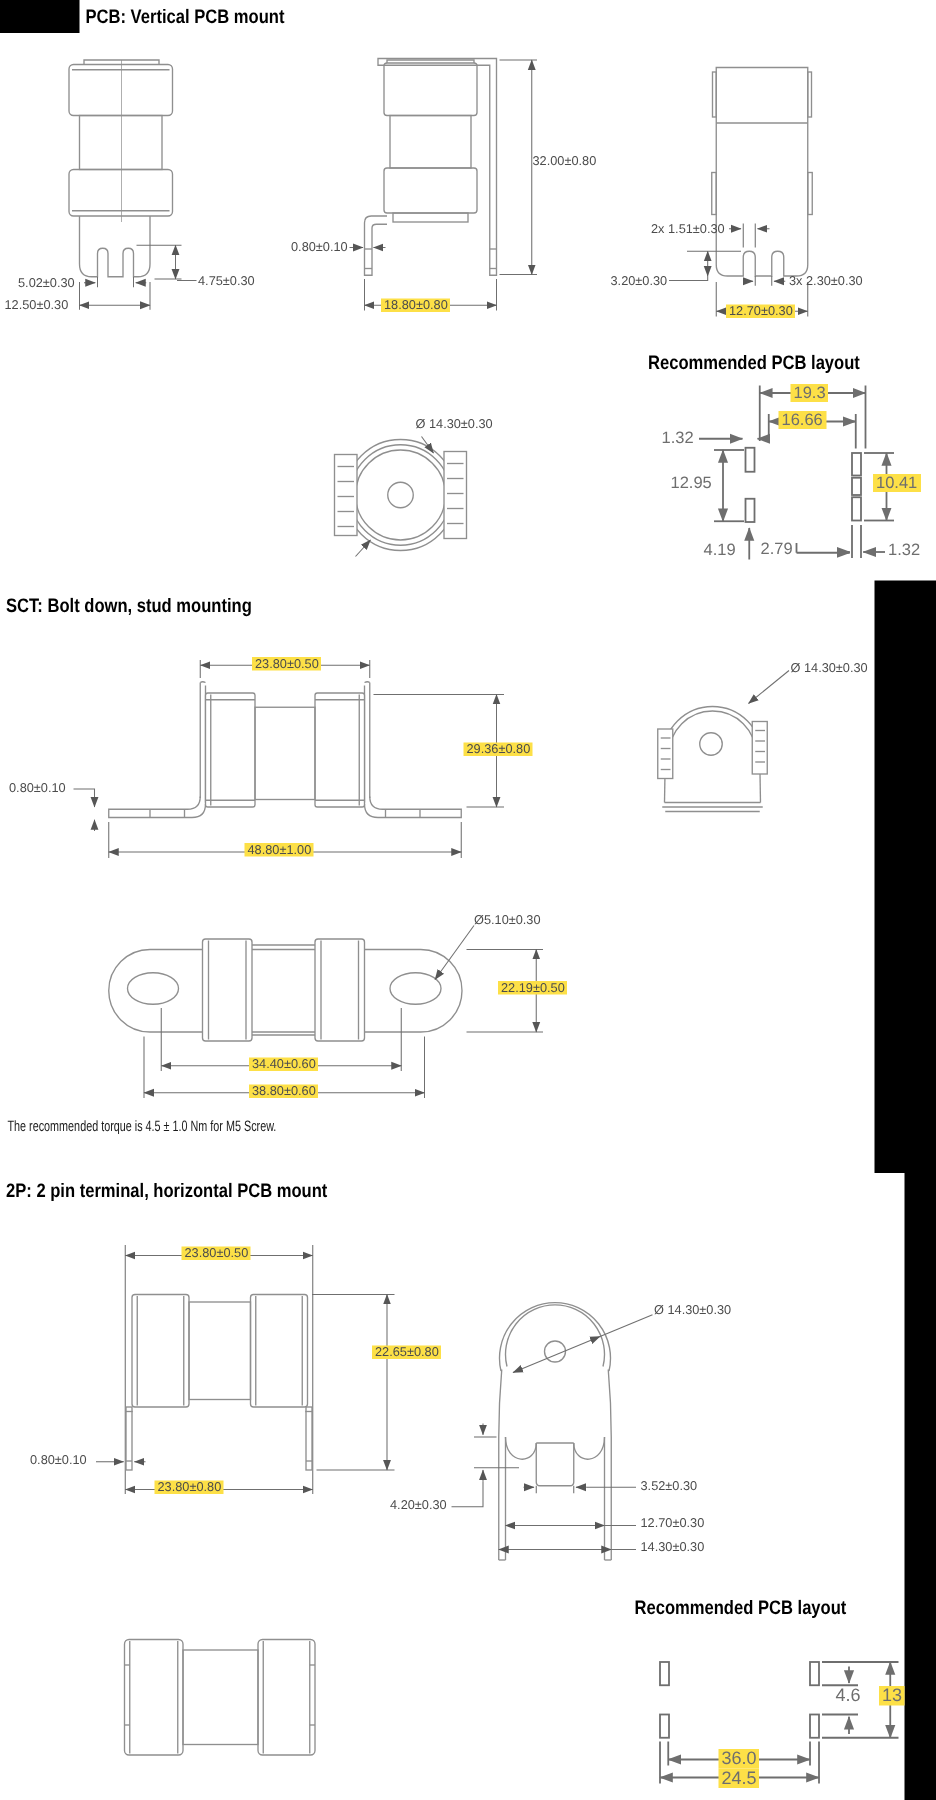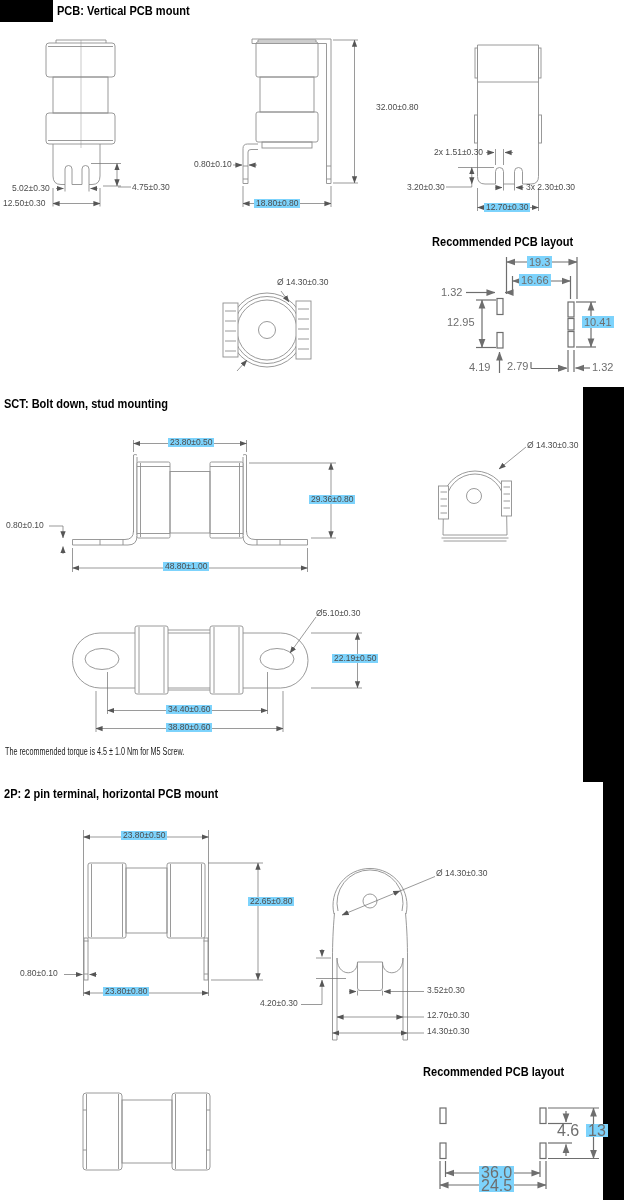--- a/index.html
+++ b/index.html
@@ -1,23 +1,23 @@
 <!DOCTYPE html>
 <html><head>
 <meta charset="utf-8">
 <style>
   *{box-sizing:border-box}
   html,body{margin:0;padding:0;background:#fff}
   #page{position:relative;width:624px;height:1200px;background:#fff;overflow:hidden;
         font-family:"Liberation Sans",sans-serif}
   svg.cv{position:absolute;left:0;top:0}
   .lbl{position:absolute;white-space:nowrap;color:#4c4c4c;font-size:8.5px;line-height:9px}
-  .bg{background:#7dd3fc;padding:0 2px}
+  .bg{background:#fde047;padding:0 2px}
   .big{font-size:11px;line-height:12px;color:#6e6e6e}
-  .big2{font-size:16px;line-height:13px;color:#6e6e6e}
+  .big2{font-size:12px;line-height:13px;color:#6e6e6e}
   .hd{position:absolute;white-space:nowrap;color:#000;font-weight:bold;font-size:13px;
       transform:scaleX(.85);transform-origin:0 0}
   .note{position:absolute;white-space:nowrap;color:#1a1a1a;font-size:10px;
         transform:scaleX(.72);transform-origin:0 0}
   .blk{position:absolute;background:#000}
   .pl{fill:none;stroke:#8f8f8f;stroke-width:.9}
   .pf{fill:#fff;stroke:#8f8f8f;stroke-width:.9}
   .th{fill:none;stroke:#a6a6a6;stroke-width:.6}
   .dl{fill:none;stroke:#6f6f6f;stroke-width:.7}
   .ll{fill:none;stroke:#6e6e6e;stroke-width:1.2}
@@ -381,21 +381,21 @@
   <div class="hd" style="left:4px;top:396px">SCT: Bolt down, stud mounting</div>
   <div class="note" style="left:5px;top:746px">The recommended torque is 4.5 ± 1.0 Nm for M5 Screw.</div>
   <div class="hd" style="left:4px;top:786px">2P: 2 pin terminal, horizontal PCB mount</div>
   <div class="hd" style="left:423px;top:1064px">Recommended PCB layout</div>
 
   <span class="lbl" style="left:12px;top:184px">5.02±0.30</span>
   <span class="lbl" style="left:3px;top:199px">12.50±0.30</span>
   <span class="lbl" style="left:132px;top:183px">4.75±0.30</span>
   <span class="lbl" style="left:194px;top:160px">0.80±0.10</span>
   <span class="lbl bg" style="left:254px;top:199px">18.80±0.80</span>
-  <span class="lbl" style="left:376px;top:103px">32.00±0.80</span>
+  <span class="lbl" style="left:355px;top:103px">32.00±0.80</span>
   <span class="lbl" style="left:434px;top:148px">2x 1.51±0.30</span>
   <span class="lbl" style="left:407px;top:183px">3.20±0.30</span>
   <span class="lbl" style="left:526px;top:183px">3x 2.30±0.30</span>
   <span class="lbl bg" style="left:484px;top:203px">12.70±0.30</span>
   <span class="lbl" style="left:277px;top:278px">Ø 14.30±0.30</span>
 
   <span class="lbl big bg" style="left:527px;top:256px">19.3</span>
   <span class="lbl big bg" style="left:519px;top:274px">16.66</span>
   <span class="lbl big" style="left:441px;top:286px">1.32</span>
   <span class="lbl big" style="left:447px;top:316px">12.95</span>

